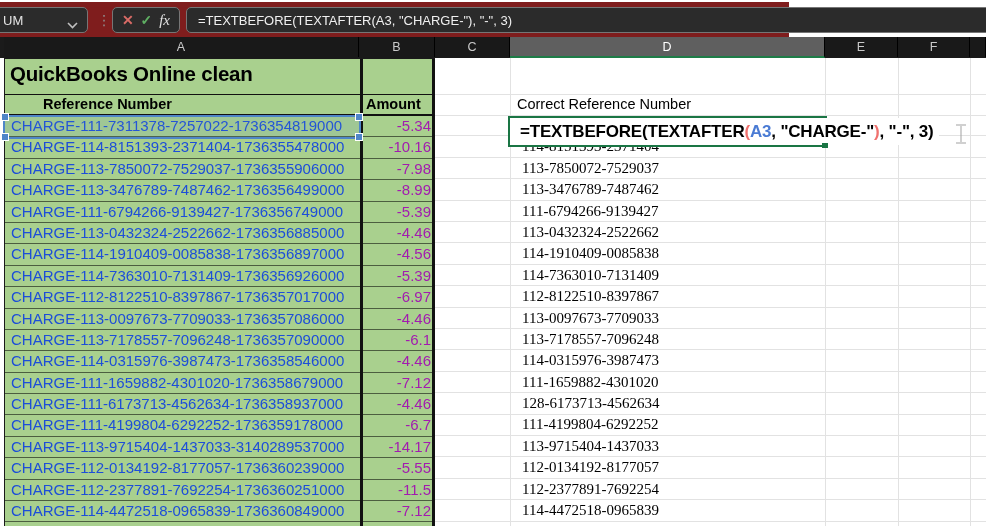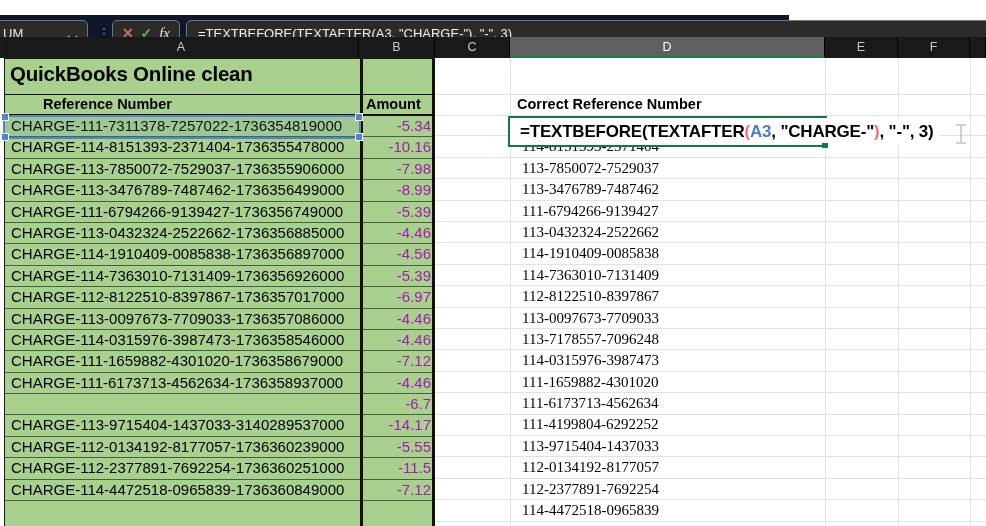--- a/index.html
+++ b/index.html
@@ -1,20 +1,20 @@
 <!DOCTYPE html>
 <html><head>
 <meta charset="utf-8">
 <style>
   html,body{margin:0;padding:0;background:#000;}
   #app{position:relative;width:986px;height:526px;overflow:hidden;background:#fff;
        font-family:"Liberation Sans",sans-serif;-webkit-font-smoothing:antialiased;}
 
   
-  #chrome{position:absolute;left:0;top:15px;width:789px;height:37px;background:#0f172a;}
+  #chrome{position:absolute;left:0;top:2px;width:789px;height:37px;background:#7f1d1d;}
   .chip{position:absolute;top:5px;height:26px;background:#2B2B2B;border:1px solid #767676;
         border-radius:5px;box-sizing:border-box;display:flex;align-items:center;}
   #name-box{left:-10px;width:98px;padding-left:12px;color:#E3E3E3;font-size:13px;}
   #name-box .chev{position:absolute;right:9px;top:9px;}
   #dots{position:absolute;left:97px;top:10px;color:#909090;font-size:14px;line-height:16px;}
   #fxgroup{left:112px;width:68px;justify-content:space-between;padding:0 9px;}
   #btn-cancel{color:#D96B66;font-size:14px;font-weight:bold;}
   #btn-enter{color:#5FAF63;font-size:14px;font-weight:bold;}
   #btn-fx{color:#E0E0E0;font-size:15px;font-style:italic;font-family:"Liberation Serif",serif;}
   #formula-input{left:186px;width:810px;padding-left:11px;color:#F0F0F0;font-size:13px;white-space:pre;}
@@ -30,21 +30,21 @@
 
   
   #grid{position:absolute;left:0;top:58px;width:986px;height:468px;background:#fff;}
   .vline{position:absolute;top:0;bottom:0;width:1px;background:#E2E2E2;}
   .hline{position:absolute;left:435px;right:0;height:1px;background:#E2E2E2;}
   #hrep{position:absolute;left:435px;right:0;top:57px;height:411px;
         background:repeating-linear-gradient(to bottom,transparent 0,transparent 20.4px,#E2E2E2 20.4px,#E2E2E2 21.4px);}
 
   
   #d-col-header{position:absolute;left:517px;top:93.5px;height:22px;line-height:21.5px;
-                font-weight:bold;font-size:14.5px;color:#000;}
+                font-weight:normal;font-size:14.5px;color:#000;}
   #d-rows{position:absolute;left:510px;top:136.4px;width:315px;font-family:Liberation Serif, serif;}
   .d-row{height:21.4px;line-height:21.4px;padding-left:12px;font-size:15px;color:#000;box-sizing:border-box;}
 
   
   #edit-cell{position:absolute;left:508px;top:115.5px;width:319px;height:31px;box-sizing:border-box;
              border:2px solid #1A7544;background:#fff;z-index:6;}
   #cell-formula{position:absolute;left:10px;top:0;height:27px;line-height:27px;background:#fff;
                 white-space:pre;font-size:17px;font-weight:bold;letter-spacing:-0.2px;padding-right:5px;}
   #fill-handle{position:absolute;right:-3px;bottom:-3px;width:6px;height:5px;background:#1A7544;}
 
@@ -53,21 +53,21 @@
                border-left:1.5px solid #1a1a1a;border-top:1.5px solid #1a1a1a;box-sizing:border-box;z-index:3;}
   #gb-divider{position:absolute;left:355px;top:0;bottom:0;width:2.5px;background:#111;}
   #gb-right{position:absolute;right:0;top:0;bottom:0;width:3px;background:#111;}
   #title-row{position:absolute;left:0;top:0;width:100%;height:35.5px;border-bottom:1.5px solid #111;box-sizing:border-box;}
   #sheet-title{position:absolute;left:5px;top:3px;font-size:20.5px;font-weight:bold;color:#000;letter-spacing:-0.2px;}
   #header-row{position:absolute;left:0;top:35.5px;width:100%;height:21.5px;border-bottom:2px solid #111;box-sizing:border-box;}
   #col-a-label{position:absolute;left:6px;top:0;height:19.5px;line-height:19.5px;font-weight:bold;font-size:14.5px;margin-left:32px;}
   #col-b-label{position:absolute;left:361px;top:0;height:32px;line-height:19.5px;font-weight:bold;font-size:14.5px;}
   #green-rows{position:absolute;left:0;top:57px;width:100%;}
   .g-row{position:relative;height:21.4px;box-sizing:border-box;border-bottom:1px solid rgba(0,0,0,0.55);}
-  .g-ref{position:absolute;left:6px;top:0;height:20.4px;line-height:20.4px;font-size:15px;color:#000000;white-space:nowrap;}
+  .g-ref{position:absolute;left:6px;top:0;height:20.4px;line-height:20.4px;font-size:15px;color:#1d4ed8;white-space:nowrap;}
   .g-amt{position:absolute;right:4px;top:0;height:20.4px;line-height:20.4px;font-size:15px;color:#a21caf;}
 
   
   #a3-select{position:absolute;left:3px;top:114.5px;width:358px;height:24.5px;box-sizing:border-box;
              border:2px solid #4E86C8;background:rgba(90,140,205,0.12);z-index:4;}
   .handle{position:absolute;width:6px;height:6px;background:#4E86C8;border:1px solid #fff;box-sizing:content-box;}
   .h-tl{left:-4px;top:-4px;} .h-tr{right:-4px;top:-4px;} .h-bl{left:-4px;bottom:-4px;} .h-br{right:-4px;bottom:-4px;}
 
   
   #ibeam{position:absolute;left:955px;top:124px;width:12px;height:20px;opacity:0.55;z-index:7;}
@@ -127,21 +127,21 @@
       <div class="d-row">113-3476789-7487462</div>
       <div class="d-row">111-6794266-9139427</div>
       <div class="d-row">113-0432324-2522662</div>
       <div class="d-row">114-1910409-0085838</div>
       <div class="d-row">114-7363010-7131409</div>
       <div class="d-row">112-8122510-8397867</div>
       <div class="d-row">113-0097673-7709033</div>
       <div class="d-row">113-7178557-7096248</div>
       <div class="d-row">114-0315976-3987473</div>
       <div class="d-row">111-1659882-4301020</div>
-      <div class="d-row">111-6173713-4562634</div>
+      <div class="d-row">128-6173713-4562634</div>
       <div class="d-row">111-4199804-6292252</div>
       <div class="d-row">113-9715404-1437033</div>
       <div class="d-row">112-0134192-8177057</div>
       <div class="d-row">112-2377891-7692254</div>
       <div class="d-row">114-4472518-0965839</div>
     </div>
 
   <div id="edit-cell">
     <div id="cell-formula"><span style="color: rgb(0, 0, 0);">=TEXTBEFORE(TEXTAFTER</span><span style="color: rgb(240, 113, 110);">(</span><span style="color: rgb(74, 123, 212);">A3</span><span style="color: rgb(0, 0, 0);">, "CHARGE-"</span><span style="color: rgb(240, 113, 110);">)</span><span style="color: rgb(0, 0, 0);">, "-", 3)</span></div>
     <div id="fill-handle"></div>
@@ -190,32 +190,37 @@
         </div>
         <div class="g-row">
           <span class="g-ref">CHARGE-112-8122510-8397867-1736357017000</span>
           <span class="g-amt">-6.97</span>
         </div>
         <div class="g-row">
           <span class="g-ref">CHARGE-113-0097673-7709033-1736357086000</span>
           <span class="g-amt">-4.46</span>
         </div>
         <div class="g-row">
+          <span class="g-ref">CHARGE-113-7178557-7096248-1736357090000</span>
+          <span class="g-amt">-6.1</span>
+        </div>
+        <div class="g-row">
           <span class="g-ref">CHARGE-114-0315976-3987473-1736358546000</span>
           <span class="g-amt">-4.46</span>
         </div>
         <div class="g-row">
           <span class="g-ref">CHARGE-111-1659882-4301020-1736358679000</span>
           <span class="g-amt">-7.12</span>
         </div>
         <div class="g-row">
           <span class="g-ref">CHARGE-111-6173713-4562634-1736358937000</span>
           <span class="g-amt">-4.46</span>
         </div>
         <div class="g-row">
+          <span class="g-ref">CHARGE-111-4199804-6292252-1736359178000</span>
           <span class="g-amt">-6.7</span>
         </div>
         <div class="g-row">
           <span class="g-ref">CHARGE-113-9715404-1437033-3140289537000</span>
           <span class="g-amt">-14.17</span>
         </div>
         <div class="g-row">
           <span class="g-ref">CHARGE-112-0134192-8177057-1736360239000</span>
           <span class="g-amt">-5.55</span>
         </div>

